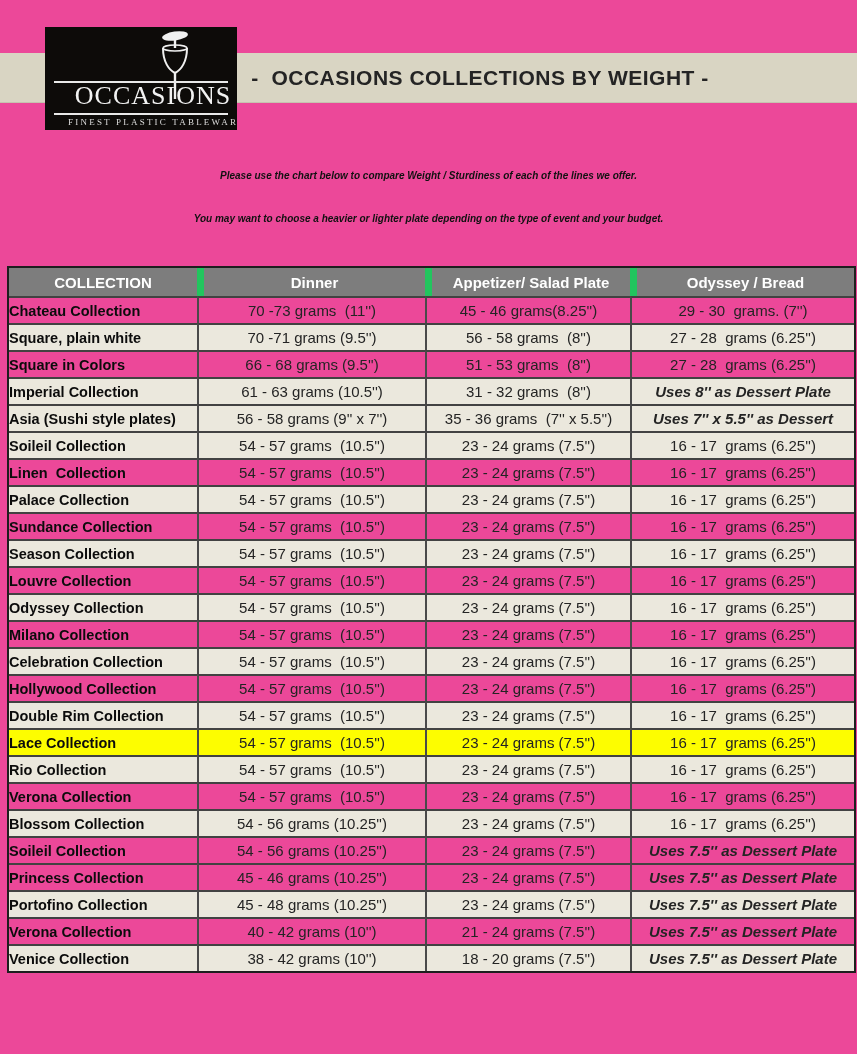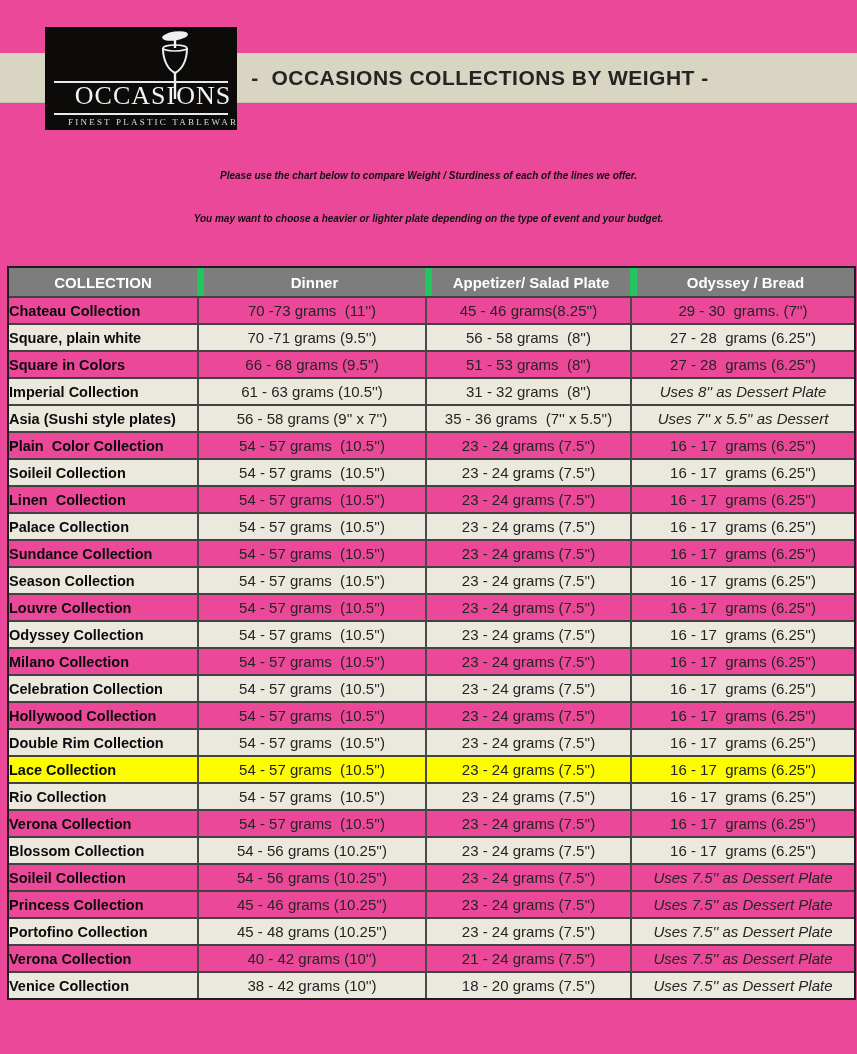--- a/index.html
+++ b/index.html
@@ -114,21 +114,21 @@
   }
   table.weights td:first-child {
     border-left: none;
     text-align: left;
     font-weight: bold;
     font-size: 14.5px;
     color: #0c0c0c;
   }
   tr.alt td { background: #ebe8dd; }
   tr.highlight td { background: #fdfd00; }
-  td.uses { font-style: italic; font-weight: normal; }
+  td.uses { font-style: italic; font-weight: bold; }
 </style>
 </head>
 <body>
 
 <div class="page">
 
   <div class="band"></div>
   <div class="band-title">-  OCCASIONS COLLECTIONS BY WEIGHT -</div>
 
   <div class="logo">
@@ -187,26 +187,20 @@
       <td>61 - 63 grams (10.5'')</td>
       <td>31 - 32 grams  (8'')</td>
       <td class="uses">Uses 8'' as Dessert Plate</td>
     </tr>
         <tr class="alt">
       <td>Asia (Sushi style plates)</td>
       <td>56 - 58 grams (9'' x 7'')</td>
       <td>35 - 36 grams  (7'' x 5.5'')</td>
       <td class="uses">Uses 7'' x 5.5'' as Dessert</td>
     </tr>
-        <tr>
-      <td>Plain  Color Collection</td>
-      <td>54 - 57 grams  (10.5'')</td>
-      <td>23 - 24 grams (7.5'')</td>
-      <td>16 - 17  grams (6.25'')</td>
-    </tr>
         <tr class="alt">
       <td>Soileil Collection</td>
       <td>54 - 57 grams  (10.5'')</td>
       <td>23 - 24 grams (7.5'')</td>
       <td>16 - 17  grams (6.25'')</td>
     </tr>
         <tr>
       <td>Linen  Collection</td>
       <td>54 - 57 grams  (10.5'')</td>
       <td>23 - 24 grams (7.5'')</td>

